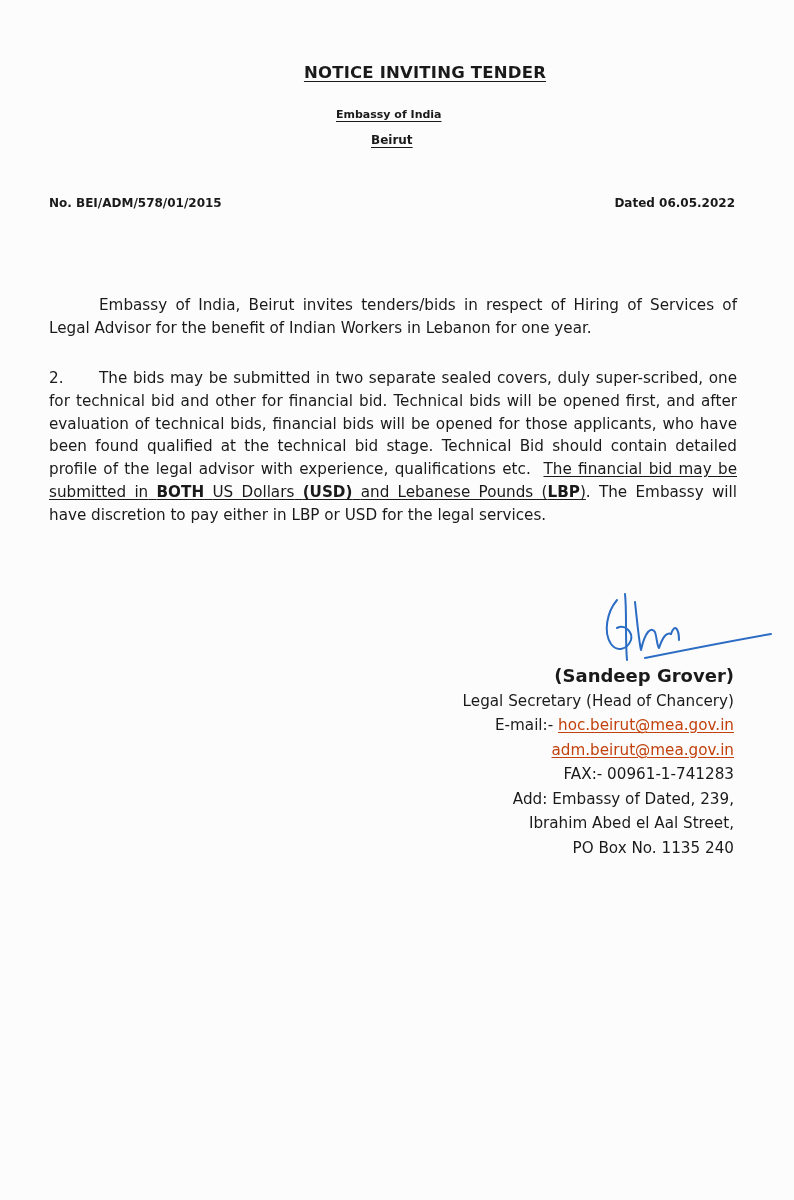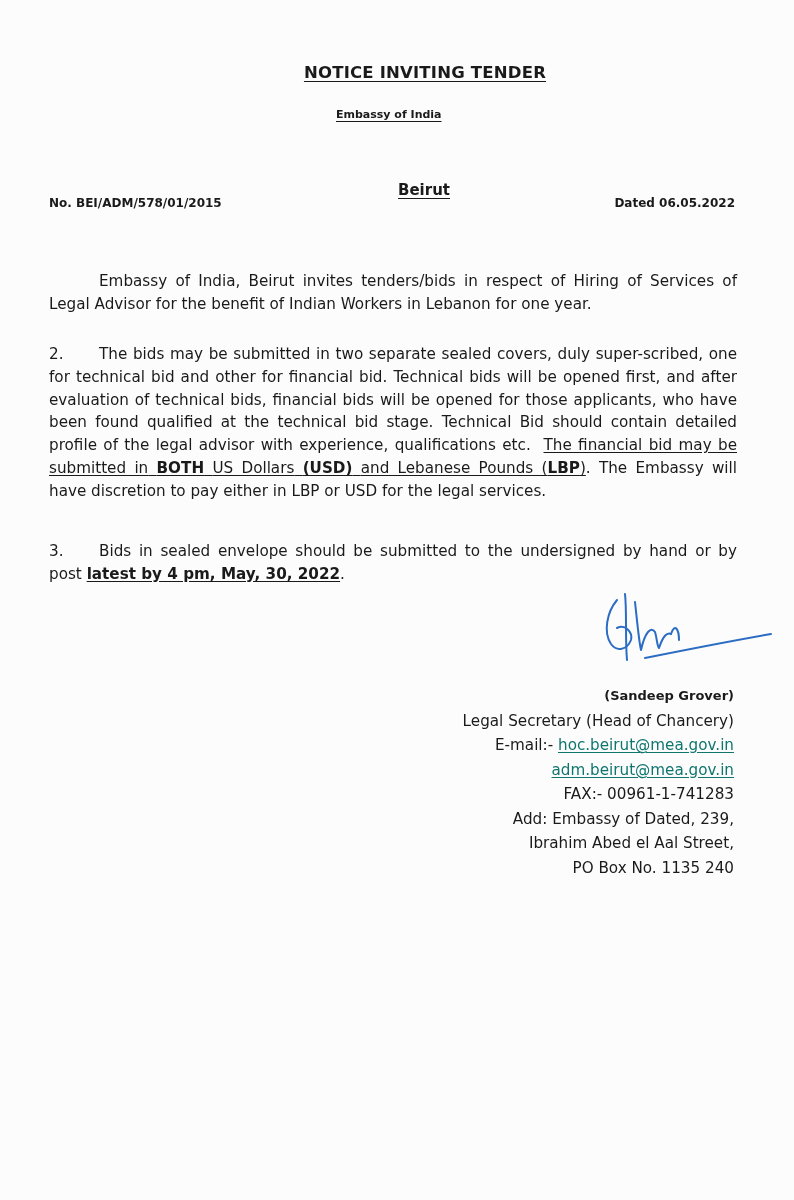--- a/index.html
+++ b/index.html
@@ -41,44 +41,44 @@
       top: 108px;
       left: 336px;
       font-weight: bold;
       font-size: 11px;
       text-decoration: underline;
       text-underline-offset: 3px;
     }
     .city {
       position: absolute;
       top: 133px;
-      left: 398px;
+      left: 371px;
       font-weight: bold;
-      font-size: 15px;
+      font-size: 12px;
       text-decoration: underline;
       text-underline-offset: 3px;
-      margin-top: 48px;
     }
     .ref-line {
       position: absolute;
       top: 196px;
       left: 49px;
       width: 686px;
       display: flex;
       justify-content: space-between;
       font-weight: bold;
       font-size: 12px;
     }
     .para {
       position: absolute;
       left: 49px;
       width: 688px;
       font-size: 15.2px;
       line-height: 22.8px;
       text-align: justify;
+      margin-top: 24px;
     }
     .p1 { top: 270px; text-indent: 50px; }
     .p2 { top: 343px; }
     .p3 { top: 540px; }
     .para-num {
       display: inline-block;
       width: 50px;
     }
     .u { text-decoration: underline; text-underline-offset: 2px; }
     .b { font-weight: bold; }
@@ -92,25 +92,24 @@
     .signature-block {
       position: absolute;
       top: 664px;
       right: 60px;
       text-align: right;
       font-size: 15.2px;
       line-height: 24.5px;
     }
     .signature-block .name {
       font-weight: bold;
-      font-size: 13px;
-      margin-top: 20px;
+      font-size: 18px;
     }
     .signature-block a {
-      color: #0f766e;
+      color: #c2410c;
       text-decoration: underline;
       text-underline-offset: 2px;
     }
   </style>
 </head>
 <body>
 
 <div class="page">
 
   <div class="title">NOTICE INVITING TENDER</div>
@@ -123,23 +122,20 @@
   </div>
 
   <div class="para p1">
     <span>Embassy of India, Beirut invites tenders/bids in respect of Hiring of Services of Legal Advisor for the benefit of Indian Workers in Lebanon for one year.</span>
   </div>
 
   <div class="para p2">
     <span class="para-num">2.</span><span>The bids may be submitted in two separate sealed covers, duly super-scribed, one for technical bid and other for financial bid. Technical bids will be opened first, and after evaluation of technical bids, financial bids will be opened for those applicants, who have been found qualified at the technical bid stage. Technical Bid should contain detailed profile of the legal advisor with experience, qualifications etc.</span>&nbsp; <span class="u"><span>The financial bid may be submitted in</span> <span class="b">BOTH</span> <span>US Dollars</span> <span class="b">(USD)</span> <span>and Lebanese Pounds (</span><span class="b">LBP</span><span>)</span></span><span>. The Embassy will have discretion to pay either in LBP or USD for the legal services.</span>
   </div>
 
-  <div class="para p3">
-    <span class="para-num">3.</span><span>Bids in sealed envelope should be submitted to the undersigned by hand or by post</span> <span class="u b">latest by 4 pm, May, 30, 2022</span><span>.</span>
-  </div>
 
   <svg class="sig-area" viewBox="0 0 180 75">
     <g fill="none" stroke="#2b6cc4" stroke-width="2" stroke-linecap="round" stroke-linejoin="round">
       <path d="M22 8 C 12 20, 8 40, 16 52 C 22 60, 32 58, 36 48 C 38 40, 30 32, 22 36" stroke="#2b6cc4"></path>
       <path d="M30 2 C 32 20, 30 45, 32 68" stroke="#2b6cc4"></path>
       <path d="M40 10 C 42 28, 44 50, 46 58 C 50 40, 56 34, 60 40 C 62 46, 62 54, 64 56 C 68 44, 72 40, 76 42" stroke="#2b6cc4"></path>
       <path d="M76 42 C 80 30, 84 38, 84 48" stroke="#2b6cc4"></path>
       <path d="M50 66 C 90 58, 130 50, 176 42" stroke="#2b6cc4"></path>
     </g>
   </svg>

